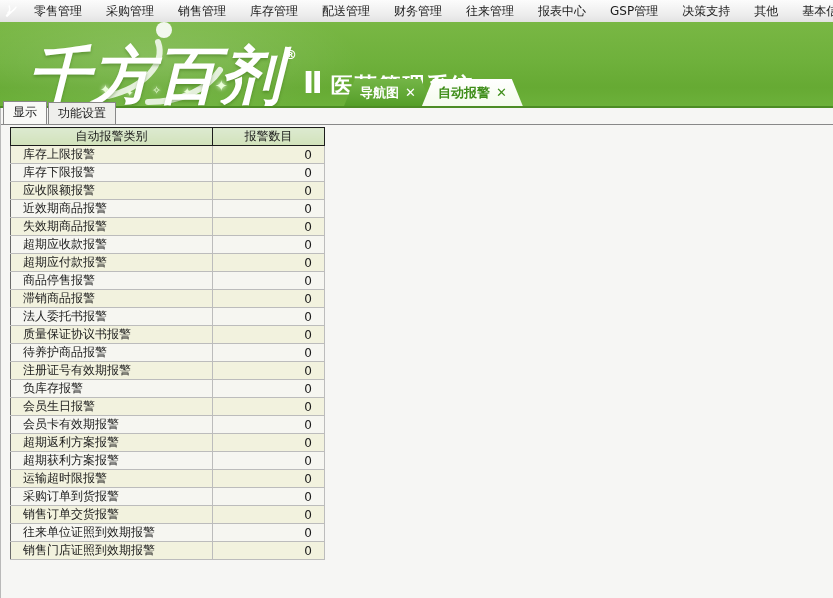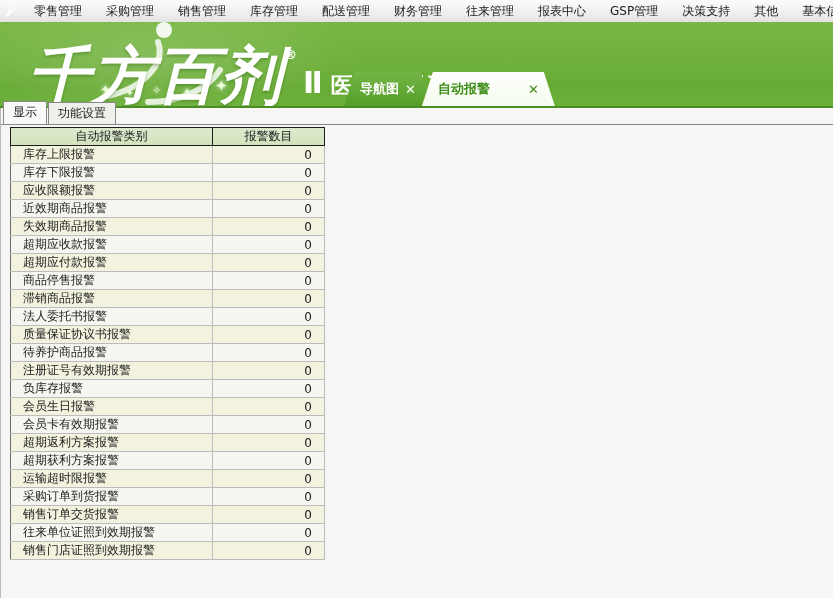--- a/index.html
+++ b/index.html
@@ -44,26 +44,26 @@
     text-shadow:0 2px 3px rgba(40,90,10,.35);
   }
   .logo-reg { font-size:13px; vertical-align:38px; font-style:normal; font-weight:bold; }
   .logo-numeral { font-size:30px; font-weight:bold; margin-left:6px; vertical-align:4px; }
   .logo-sub { font-size:22px; font-weight:bold; margin-left:8px; vertical-align:4px; letter-spacing:2px;text-align:right; }
   .sparkle { position:absolute; color:#eaffd8; text-shadow:0 0 4px #fff; }
 
   
   .doc-tabs { position:absolute; left:344px; bottom:0; display:flex; align-items:flex-end; }
   .doc-tab {
-    height:34px; display:flex; align-items:center; padding:0 16px;
+    height:27px; display:flex; align-items:center; padding:0 16px;
     clip-path:polygon(11px 0, calc(100% - 11px) 0, 100% 100%, 0 100%);
     font-weight:bold; font-size:13px; cursor:default; white-space:nowrap;
   }
   .doc-tab.inactive { background:linear-gradient(180deg,#74b547,#549e28); color:#fff; }
-  .doc-tab.active { background:linear-gradient(180deg,#ffffff,#f4fbec); color:#3f8e1a; margin-left:-10px;gap:32px; }
+  .doc-tab.active { background:linear-gradient(180deg,#ffffff,#f4fbec); color:#3f8e1a; margin-left:-10px; }
   .doc-tab .tab-close { margin-left:6px; font-weight:bold; font-size:13px; cursor:pointer; }
 
   
   .content { flex:1; background:#f6f6f4; border-left:1px solid #b9b9b9; position:relative; }
 
   .subtabs {
     display:flex; align-items:flex-end; height:17px; padding:2px 0 0 2px;
     border-bottom:1px solid #888; background:#f6f6f4;
   }
   .subtab {

